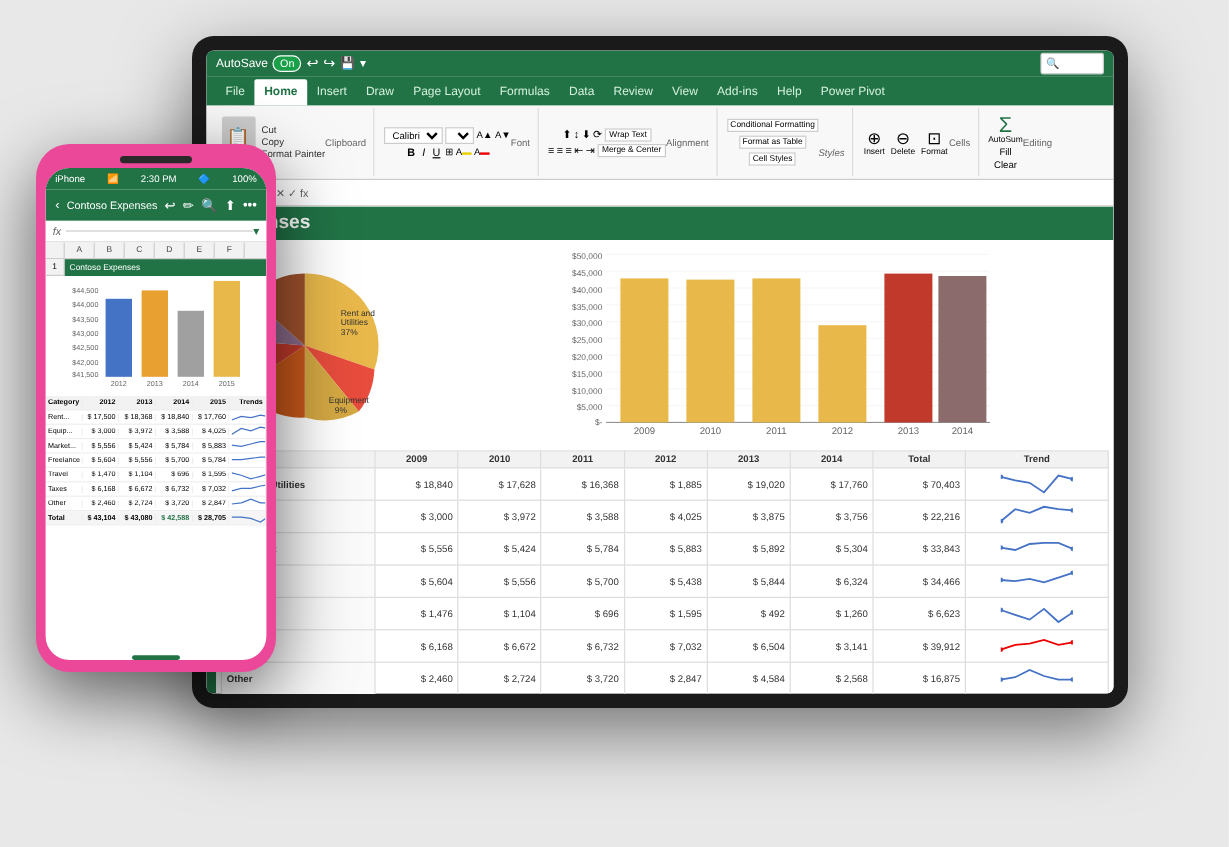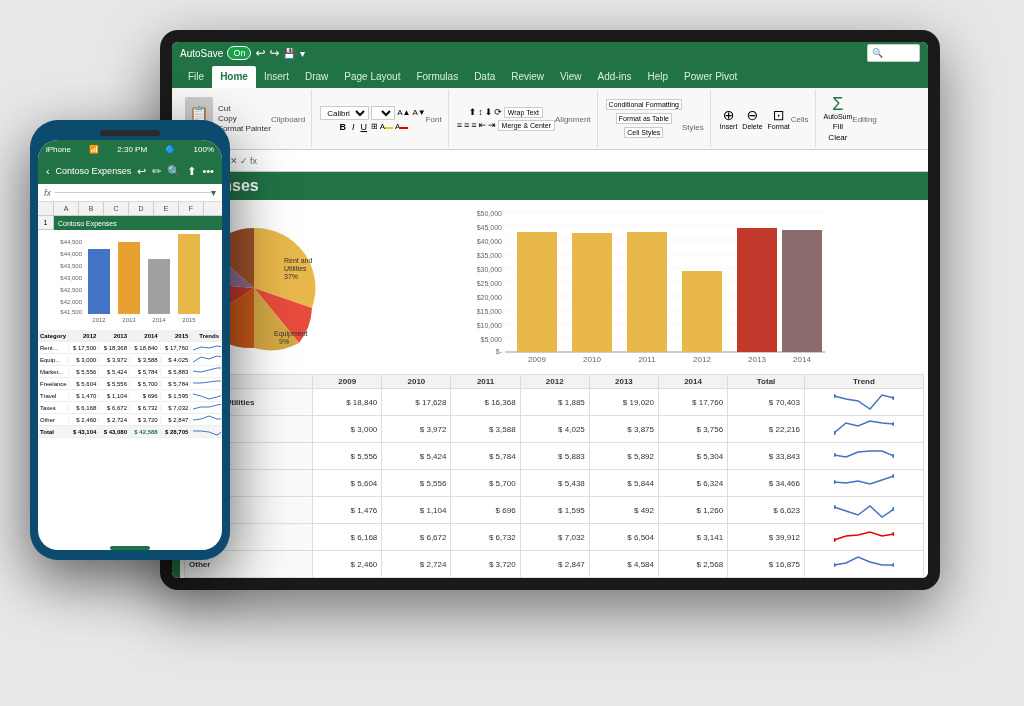--- a/index.html
+++ b/index.html
@@ -299,21 +299,21 @@
       text-align: center !important;
     }
 
     
     .phone {
       position: absolute;
       left: 30px;
       top: 120px;
       width: 200px;
       height: 440px;
-      background: #0c4a6e;
+      background: #ec4899;
       border-radius: 28px;
       padding: 10px 8px;
       box-shadow: 0 20px 60px rgba(0,0,0,0.6);
       z-index: 10;
     }
 
     .phone-notch {
       width: 60px;
       height: 6px;
       background: #2a2a2a;
@@ -713,21 +713,21 @@
           <div class="ribbon-group-label">Alignment</div>
         </div>
 
 
         <div class="ribbon-group">
           <div class="ribbon-group-content" style="flex-direction:column;">
             <button class="cond-btn">Conditional Formatting</button>
             <button class="cond-btn">Format as Table</button>
             <button class="cond-btn">Cell Styles</button>
           </div>
-          <div class="ribbon-group-label" style="margin-top:18px;">Styles</div>
+          <div class="ribbon-group-label" style="margin-top:18px;font-style:italic;">Styles</div>
         </div>
 
         <div class="ribbon-group">
           <div class="ribbon-group-content insert-group">
             <div class="insert-btn">
               <span class="insert-icon">⊕</span>
               <span>Insert</span>
             </div>
             <div class="insert-btn">
               <span class="insert-icon">⊖</span>

